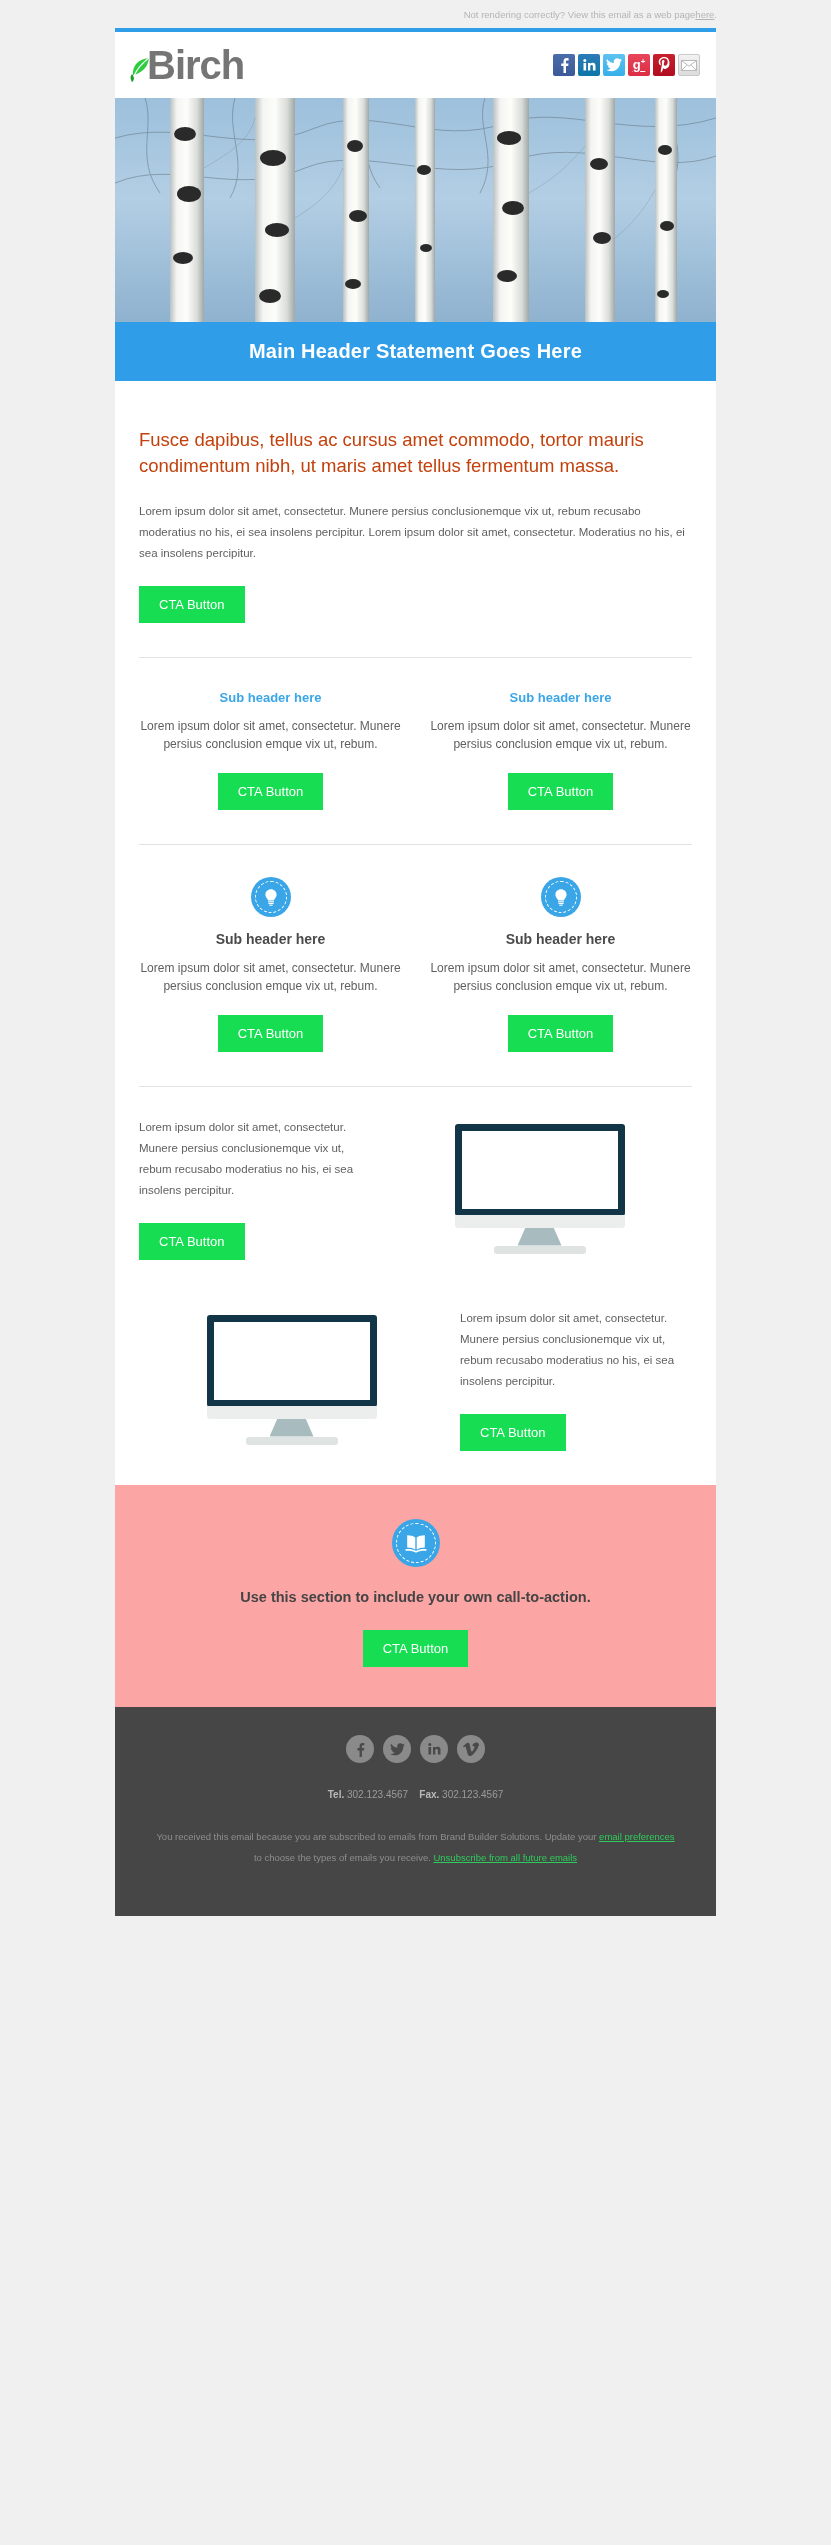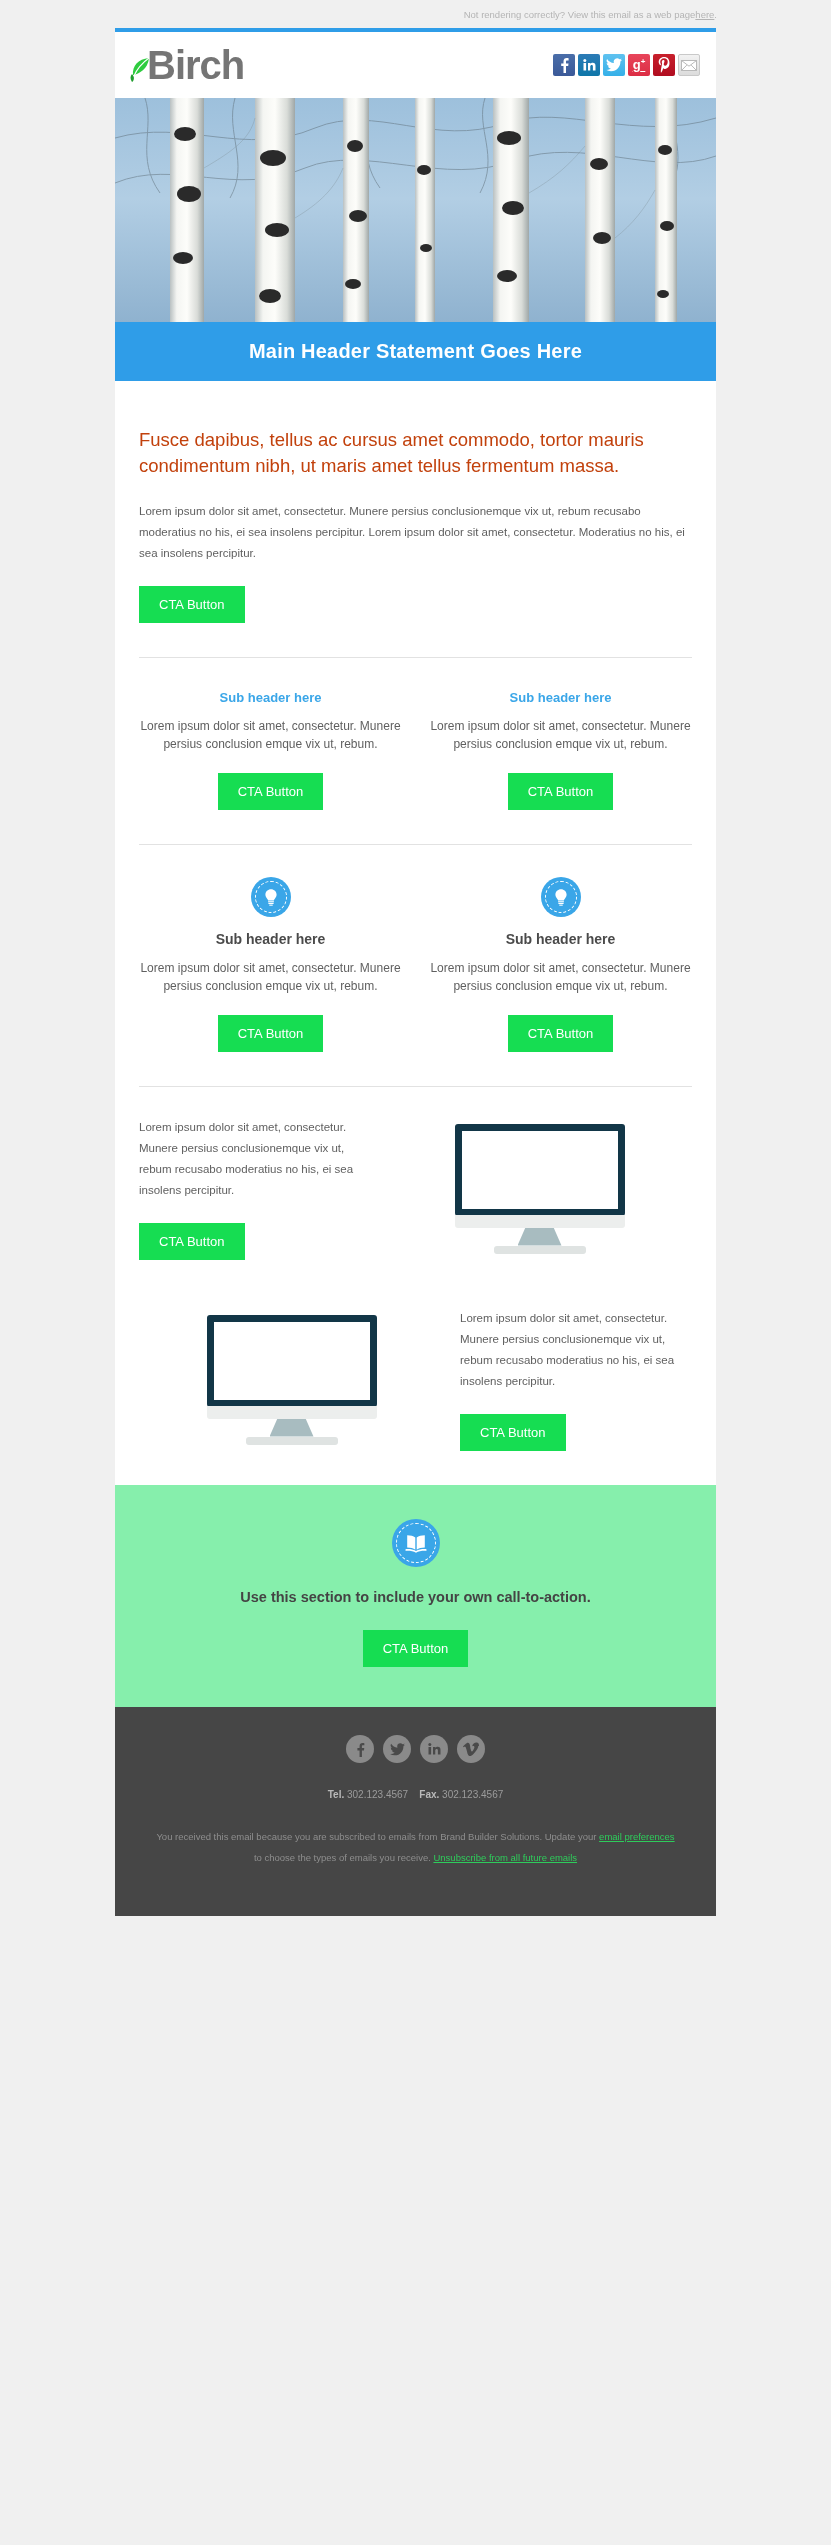--- a/index.html
+++ b/index.html
@@ -212,21 +212,21 @@
   .mon-foot {
     width: 92px;
     height: 8px;
     background: #dfe3e2;
     margin: 0 auto;
     border-radius: 3px;
   }
 
   
   .cta-section {
-    background: #86efac;
+    background: #fca5a5;
     text-align: center;
     padding: 34px 20px 40px 20px;
   }
   .cta-icon-wrap { display: flex; justify-content: center; margin-bottom: 20px; }
   .cta-heading {
     color: #444444;
     font-size: 14.5px;
     font-weight: bold;
     line-height: 21px;
     margin: 0 0 22px 0;

